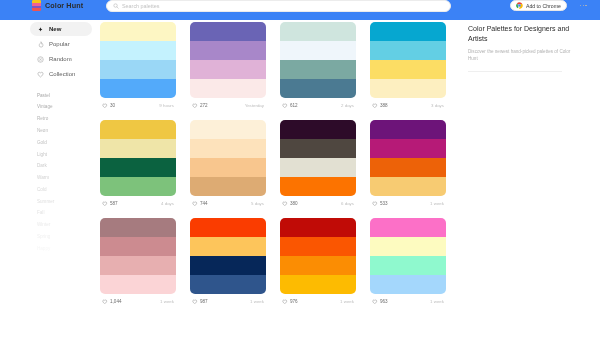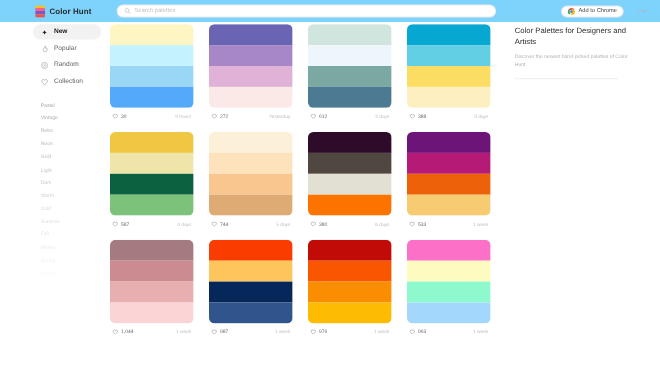--- a/index.html
+++ b/index.html
@@ -9,22 +9,22 @@
     font-family: "Liberation Sans", sans-serif;
     overflow: hidden;
   }
   body { display: flex; flex-direction: column; }
 
   
   .topbar {
     height: 20px;
     flex: 0 0 20px;
     display: flex;
-    align-items: center;
-    background: #7dd3fc;
+    align-items: flex-start;
+    background: #3b82f6;
     position: relative;
     z-index: 5;
   }
   .brand {
     width: 68px;
     margin-left: 32px;
     display: flex;
     align-items: center;
     gap: 4px;
   }

